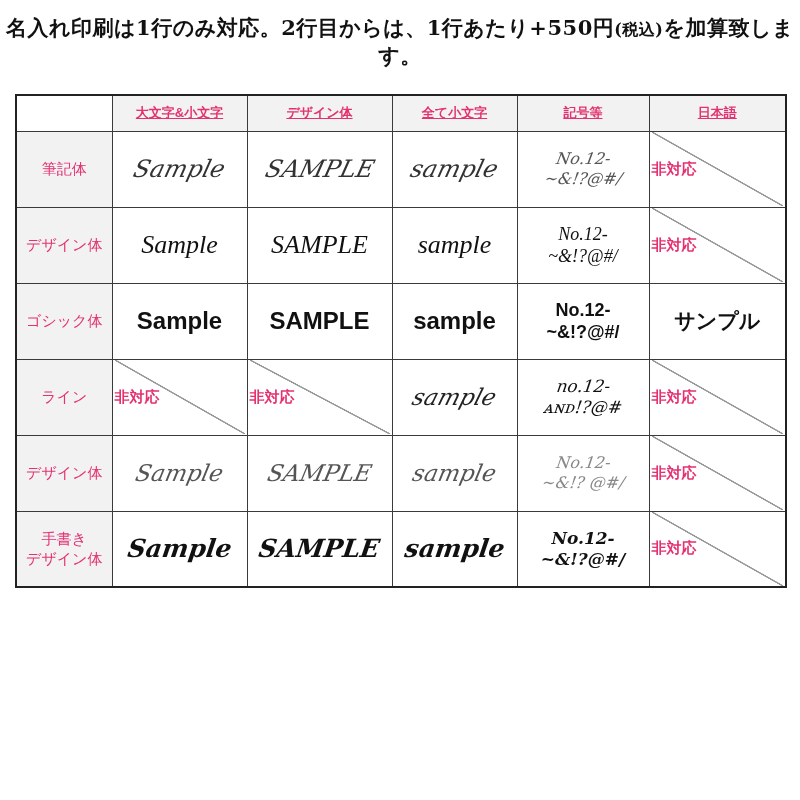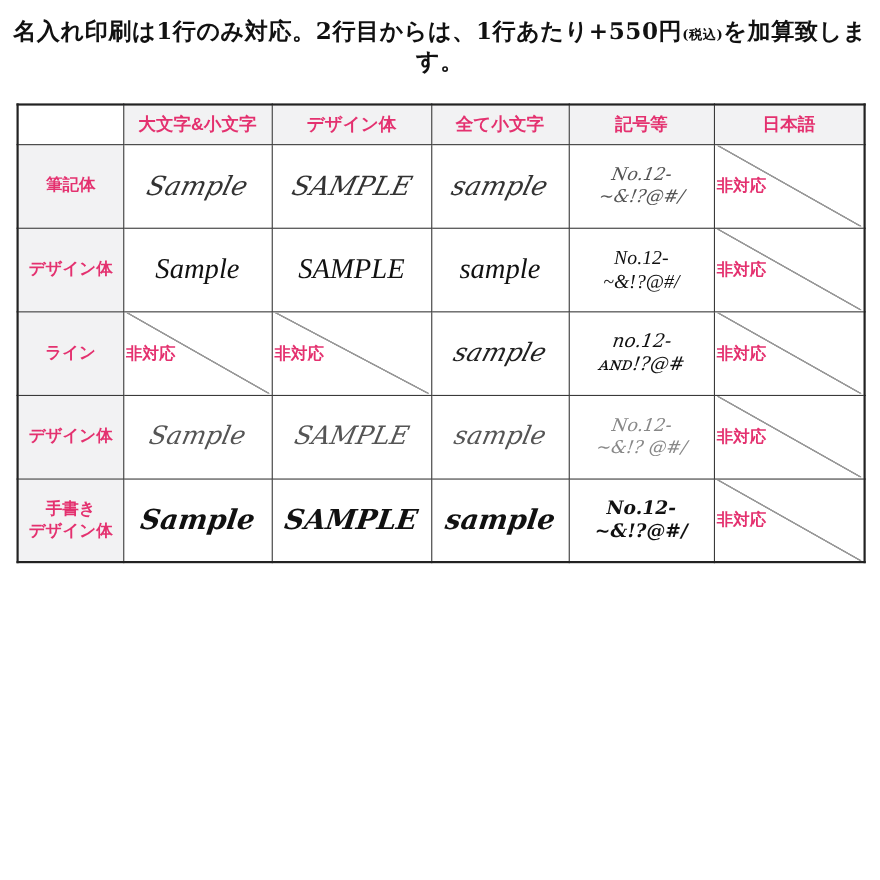--- a/index.html
+++ b/index.html
@@ -15,50 +15,51 @@
   .title{
     width:800px;
     text-align:center;
     margin-top:14px;
     font-family:"DejaVu Serif","Liberation Serif",serif;
     font-weight:bold;
     font-size:21px;
     letter-spacing:0.5px;
     color:#111;
   }
-  .title .small{font-size:12px;font-weight:bold;}
+  .title .small{font-size:16px;font-weight:bold;}
 
   table.font-table{
     border-collapse:collapse;
     table-layout:fixed;
     margin:24px 0 0 15px;
     width:770px;
     border:2px solid #222;
     background:#fff;
   }
   .font-table th,.font-table td{
     border:1px solid var(--border);
     text-align:center;
     vertical-align:middle;
     overflow:hidden;
     padding:0 2px;
   }
   .font-table thead th{
     height:36px;
     background:var(--header-bg);
     color:var(--accent);
-    font-size:16px;
+    font-size:13px;
     font-weight:bold;
+    text-decoration:underline;
   }
   .font-table thead th.corner{background:#ffffff;}
   .font-table tbody th.row-label{
     background:var(--header-bg);
     color:var(--accent);
     font-size:15px;
-    font-weight:bold;
+    font-weight:normal;
     white-space:pre-line;
     line-height:1.35;
   }
   .font-table tbody tr{height:76px;}
 
   .sym-line{display:block;line-height:1.25;}
 
   
   .style-script .sample-text{font-family:"DejaVu Serif",serif;font-style:italic;display:inline-block;transform:skewX(-14deg);font-size:24px;color:#333;}
   .style-script .sym-line{font-family:"DejaVu Serif",serif;font-style:italic;font-size:16px;color:#555;transform:skewX(-10deg);}
@@ -157,20 +158,31 @@
           <span class="sym-line">No.12-</span>
           <span class="sym-line">~&amp;!?@#/</span>
         </td>
         <td>
           <div class="na-wrap">
             <div class="na-diagonal"></div>
             <span class="na-text">非対応</span>
           </div>
         </td>
       </tr>
+      <tr class="style-gothic">
+        <th class="row-label">ゴシック体</th>
+        <td><span class="sample-text">Sample</span></td>
+        <td><span class="sample-text">SAMPLE</span></td>
+        <td><span class="sample-text">sample</span></td>
+        <td>
+          <span class="sym-line">No.12-</span>
+          <span class="sym-line">~&amp;!?@#/</span>
+        </td>
+        <td><span class="jp-text">サンプル</span></td>
+      </tr>
       <tr class="style-line">
         <th class="row-label">ライン</th>
         <td>
           <div class="na-wrap">
             <div class="na-diagonal"></div>
             <span class="na-text">非対応</span>
           </div>
         </td>
         <td>
           <div class="na-wrap">

